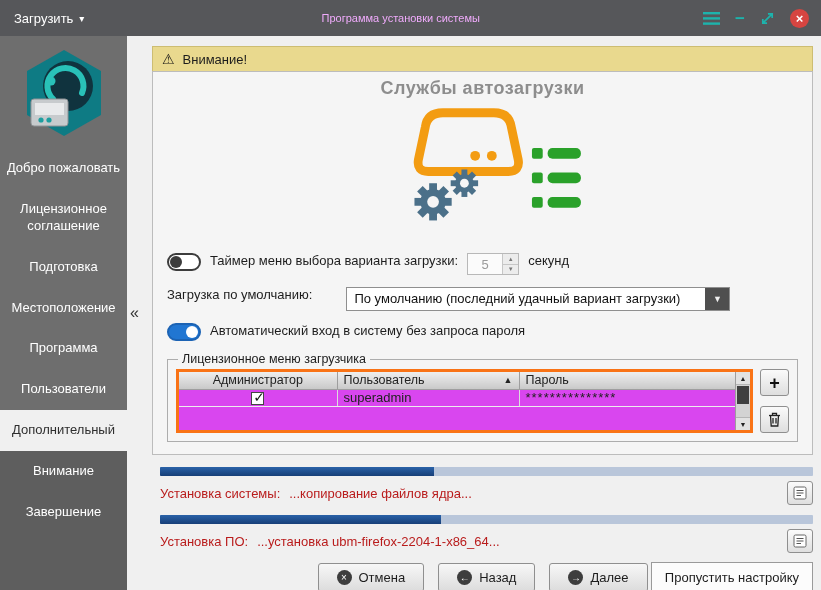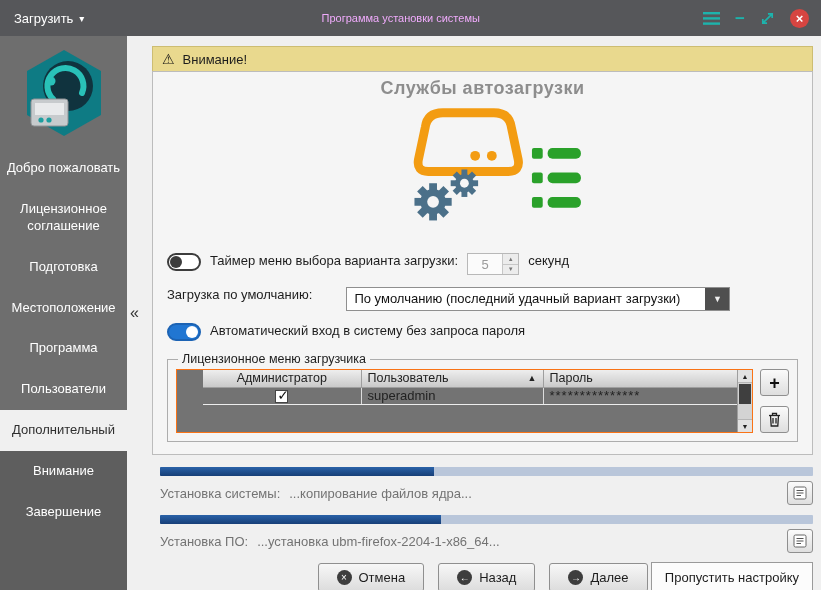--- a/index.html
+++ b/index.html
@@ -59,21 +59,21 @@
 
   
   .combobox { display:flex; align-items:stretch; border:1px solid #8f8f8f; background:#fff; height:24px; width:384px; cursor:pointer;margin-left:25px; }
   .combo-text { flex:1; padding:3px 7px 0; white-space:nowrap; overflow:hidden; font-size:13px; color:#111; }
   .combo-btn { width:24px; background:#4f4f4f; color:#f0f0f0; display:flex; align-items:center; justify-content:center; font-size:9px; }
 
   
   .users-group { margin-top:11px; border:1px solid #adadad; padding:3px 8px 8px; }
   .users-group legend { font-size:12.5px; padding:0 4px; margin-left:2px; color:#1d1d1d; }
   .group-body { display:flex; gap:7px; align-items:stretch; }
-  .table-wrap { flex:1; display:flex; border:1px solid #f97316; background:#737373; height:64px; overflow:hidden;padding-left:26px; }
+  .table-wrap { flex:1; display:flex; border:3px solid #f97316; background:#d946ef; height:64px; overflow:hidden; }
   .table-wrap table { flex:1; border-collapse:collapse; table-layout:fixed; align-self:flex-start; width:100%; }
   th { background:linear-gradient(#eeeeee,#c9c9c9); font-weight:normal; font-size:12.5px; height:17px; padding:0 6px; border-right:1px solid #9e9e9e; border-bottom:1px solid #9e9e9e; text-align:center; cursor:pointer; }
   th:last-child { border-right:none; }
   th.col-admin { width:158px; } th.col-user { width:182px; }
   th .th-inner { display:flex; align-items:center; justify-content:center; gap:4px; }
   th.col-user .th-inner, th.col-pass .th-inner { justify-content:flex-start; }
   .sort { font-size:9px; margin-left:auto; color:#222; }
   td { font-size:13px; padding:0 6px; height:17px; border-right:1px solid #dcdcdc; border-bottom:1px solid #ededed; white-space:nowrap; overflow:hidden; }
   td:last-child { border-right:none; }
   td.c { text-align:center; }
@@ -90,21 +90,21 @@
 
   .group-actions { display:flex; flex-direction:column; justify-content:space-between; }
   .icon-btn { width:29px; height:27px; border:1px solid #8f8f8f; border-radius:3px; background:linear-gradient(#fafafa,#dedede); display:flex; align-items:center; justify-content:center; cursor:pointer; }
   .add-glyph { font-size:18px; font-weight:bold; color:#111; line-height:1; }
 
   
   .progress-area { margin-top:12px; padding-left:8px; }
   .pbar { height:9px; background:#b9c6da; position:relative; overflow:hidden; border-radius:1px; }
   .pfill { position:absolute; left:0; top:0; bottom:0; background:linear-gradient(#2a62a8,#173f78); }
   .prow { display:flex; align-items:center; margin:5px 0 10px; gap:9px; }
-  .plabel,.pstatus { font-size:13px; color:#737373; }
+  .plabel,.pstatus { font-size:13px; color:#b91c1c; }
   .log-btn { margin-left:auto; width:26px; height:24px; border:1px solid #8f8f8f; border-radius:3px; background:linear-gradient(#fbfbfb,#dfdfdf); display:flex; align-items:center; justify-content:center; cursor:pointer; }
 
   
   .actions { margin-top:4px; position:relative; display:flex; justify-content:center; align-items:center; gap:14px; padding:4px 0 4px; }
   .action-btn { display:flex; align-items:center; gap:7px; padding:6px 18px; background:linear-gradient(#f7f7f7,#dcdcdc); border:1px solid #8f8f8f; border-radius:3px; font-size:13px; color:#1d1d1d; cursor:pointer; }
   .cicon { width:15px; height:15px; border-radius:50%; background:#3d3d3d; color:#fff; font-size:10px; line-height:1; display:flex; align-items:center; justify-content:center; }
   .skip-btn { position:absolute; right:0; top:3px; padding:7px 13px; background:#fcfcfc; border:1px solid #9a9a9a; font-size:13px; color:#1d1d1d; cursor:pointer; }
 </style>
 </head>
 <body>

